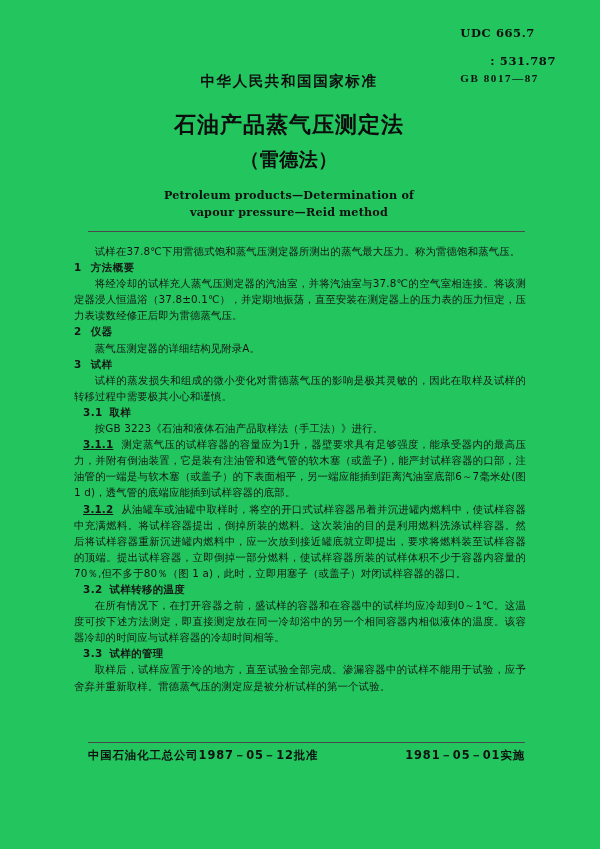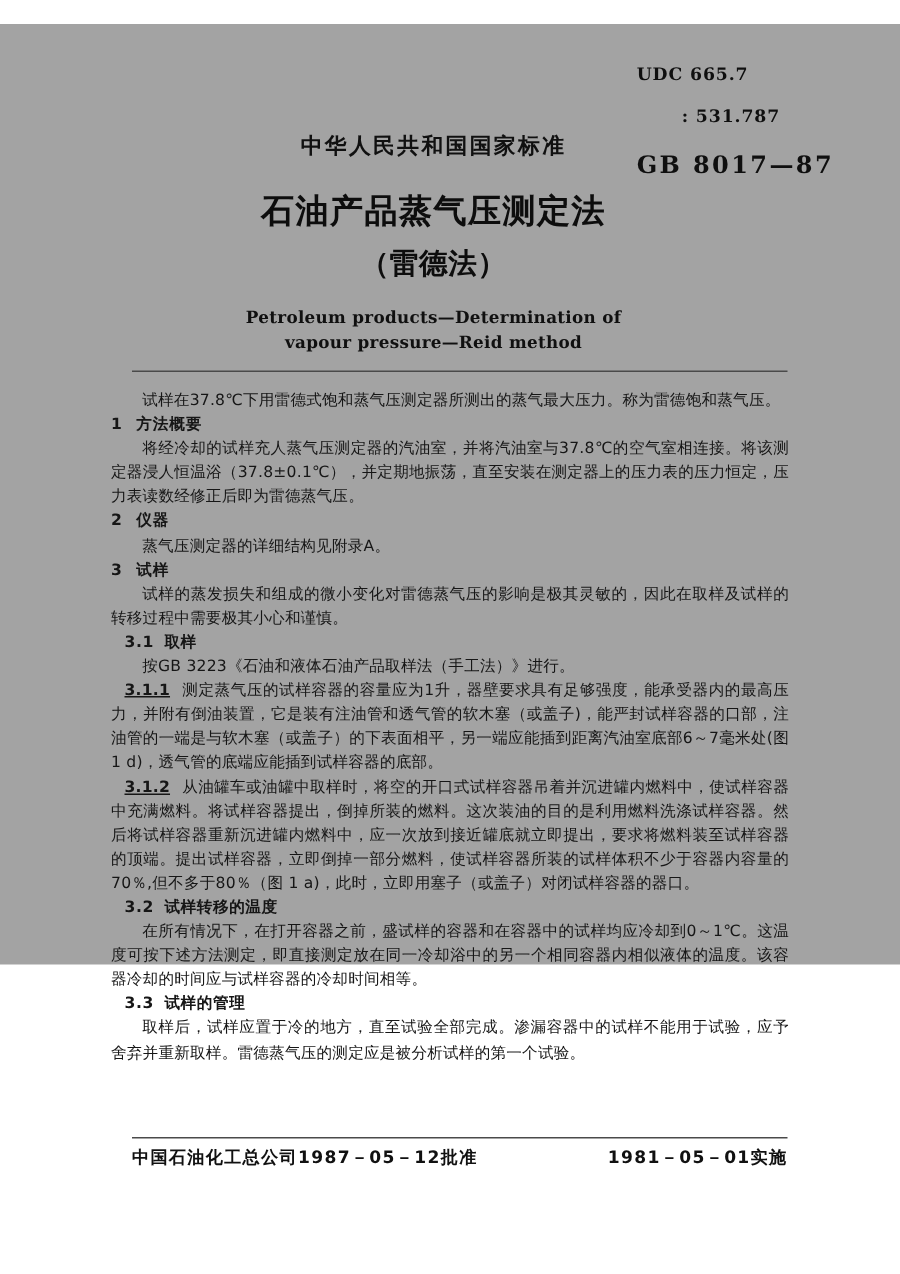--- a/index.html
+++ b/index.html
@@ -11,24 +11,24 @@
     width: 600px;
     height: 849px;
     position: relative;
     font-family: "DejaVu Sans", "Liberation Sans", sans-serif;
     color: #141414;
     overflow: hidden;
   }
 
   .page {
     position: absolute;
-    left: 0; top: 16px;
+    left: 0; top: 0;
     width: 600px;
-    height: 627px;
-    background: #a3a3a3;
+    height: 849px;
+    background: #22c55e;
   }
 
   
   .masthead {
     position: absolute;
     left: 0;
     top: 72px;
     width: 600px;
   }
   .nat-std {
@@ -75,21 +75,21 @@
     right: 44px;
     top: 26px;
     text-align: left;
     font-family: "DejaVu Serif", "Liberation Serif", serif;
     font-weight: bold;
     font-size: 11.5px;
     color: #0f0f0f;
   }
   .udc-line1 { letter-spacing: 0.6px; }
   .udc-line2 { letter-spacing: 0.6px; margin-left: 30px; margin-top: 14px; }
-  .gb-line  { margin-top: 16px; letter-spacing: 1.6px; font-size: 16px; }
+  .gb-line  { margin-top: 4px; letter-spacing: 1.6px; font-size: 11px; font-family: Liberation Serif, serif; }
 
   
   hr.rule {
     position: absolute;
     left: 88px;
     width: 437px;
     border: none;
     border-top: 1.6px solid #4a4a4a;
     margin: 0;
   }

